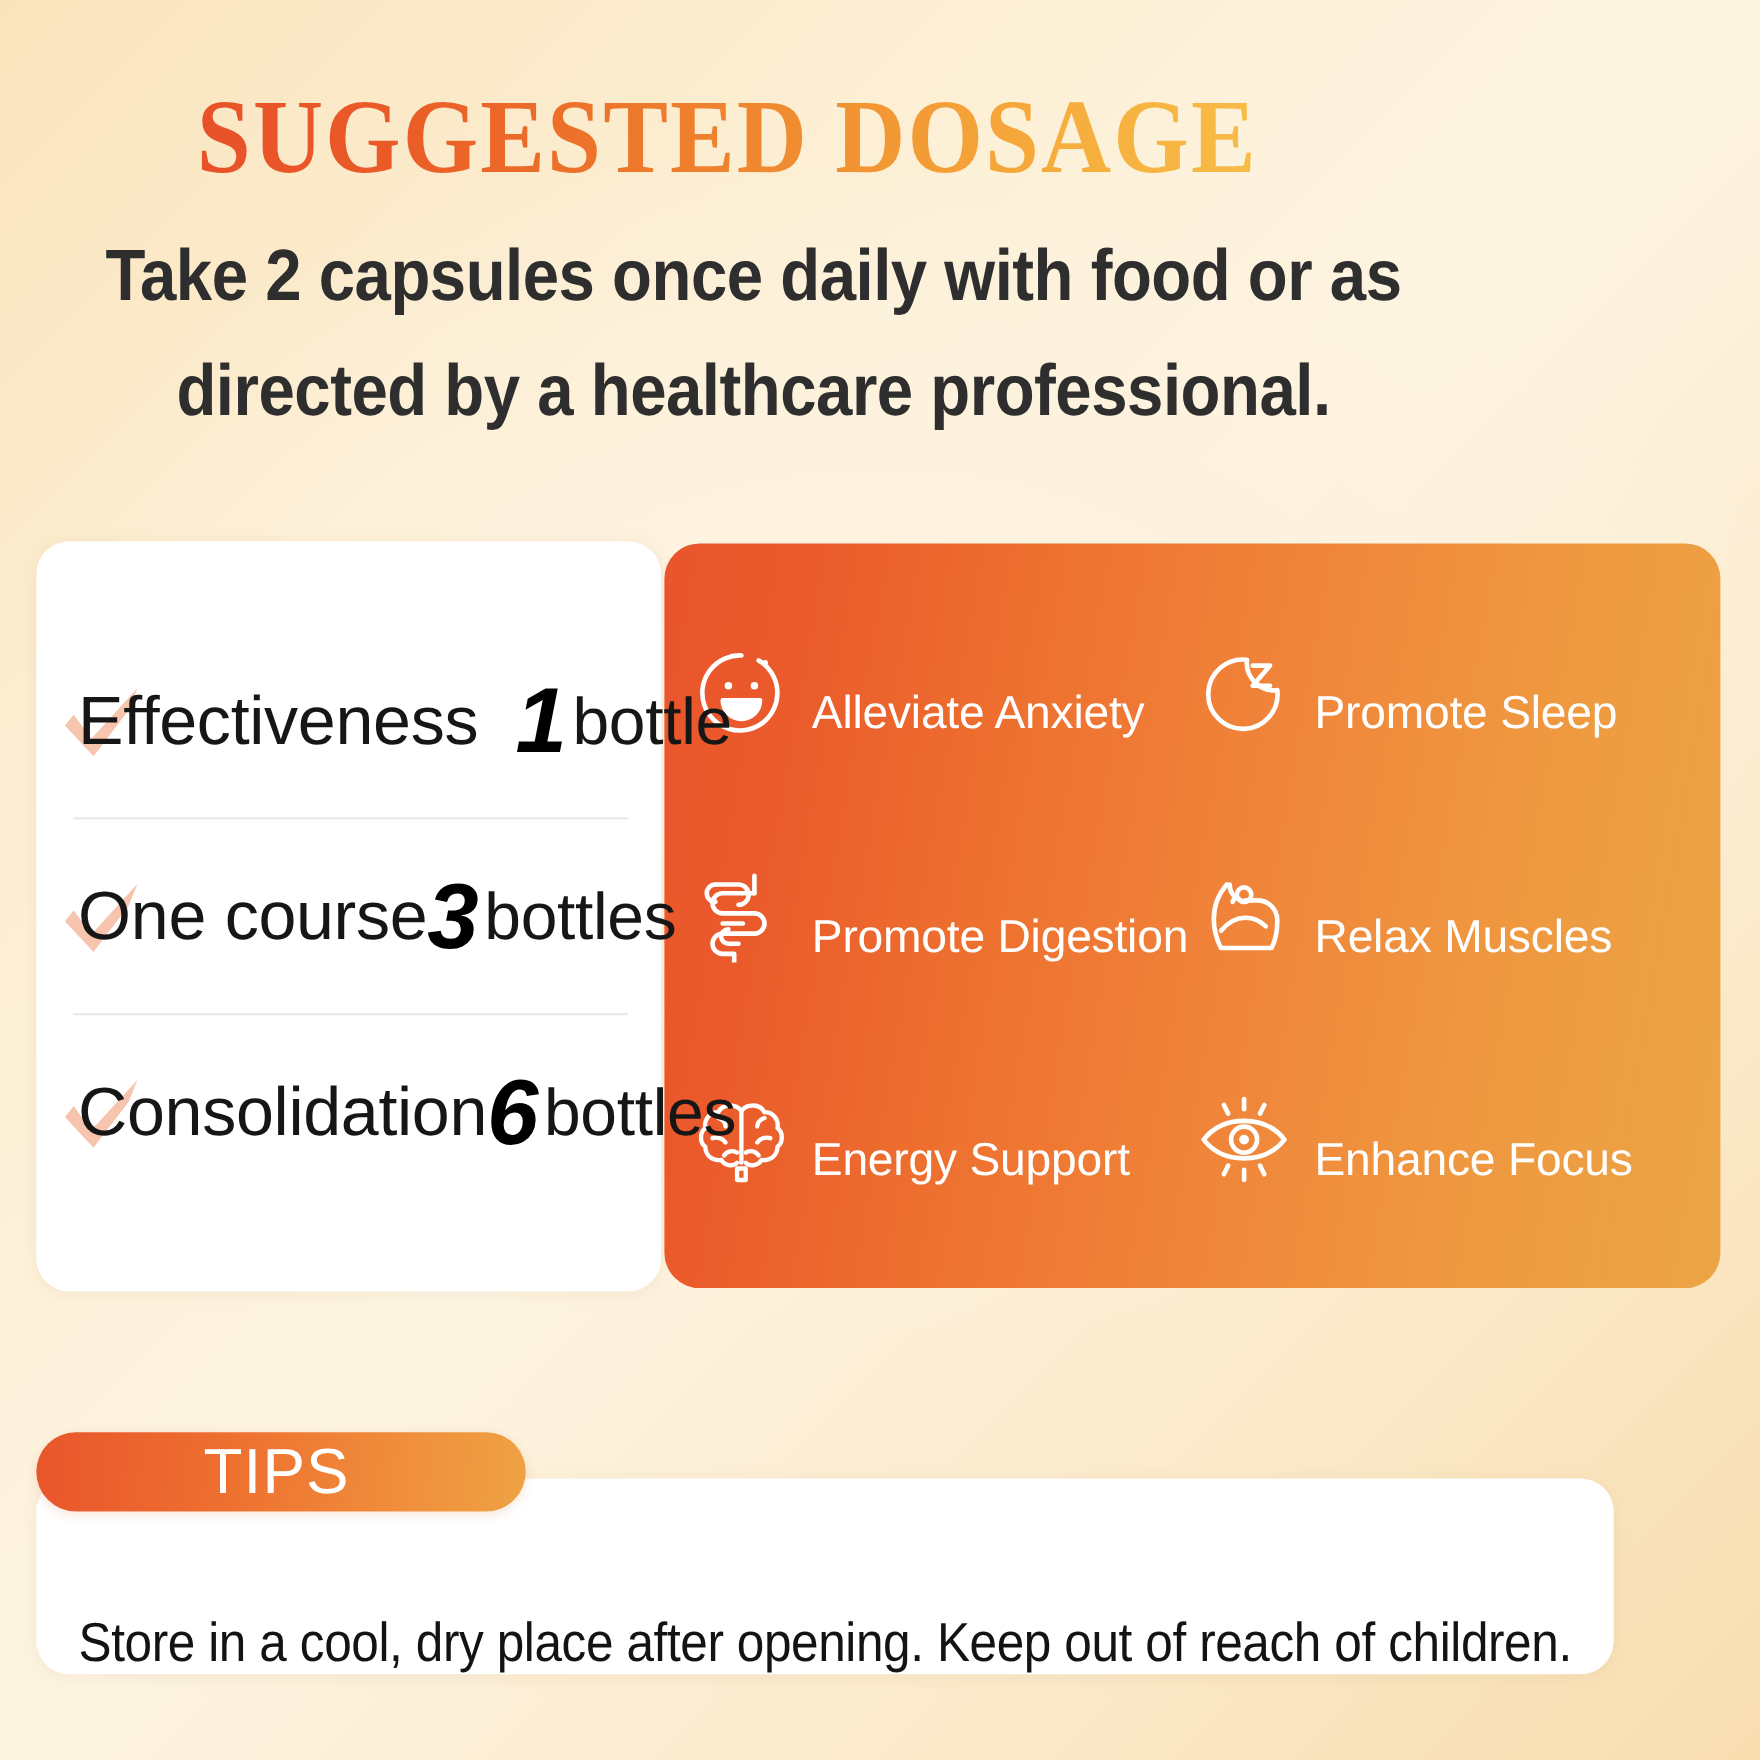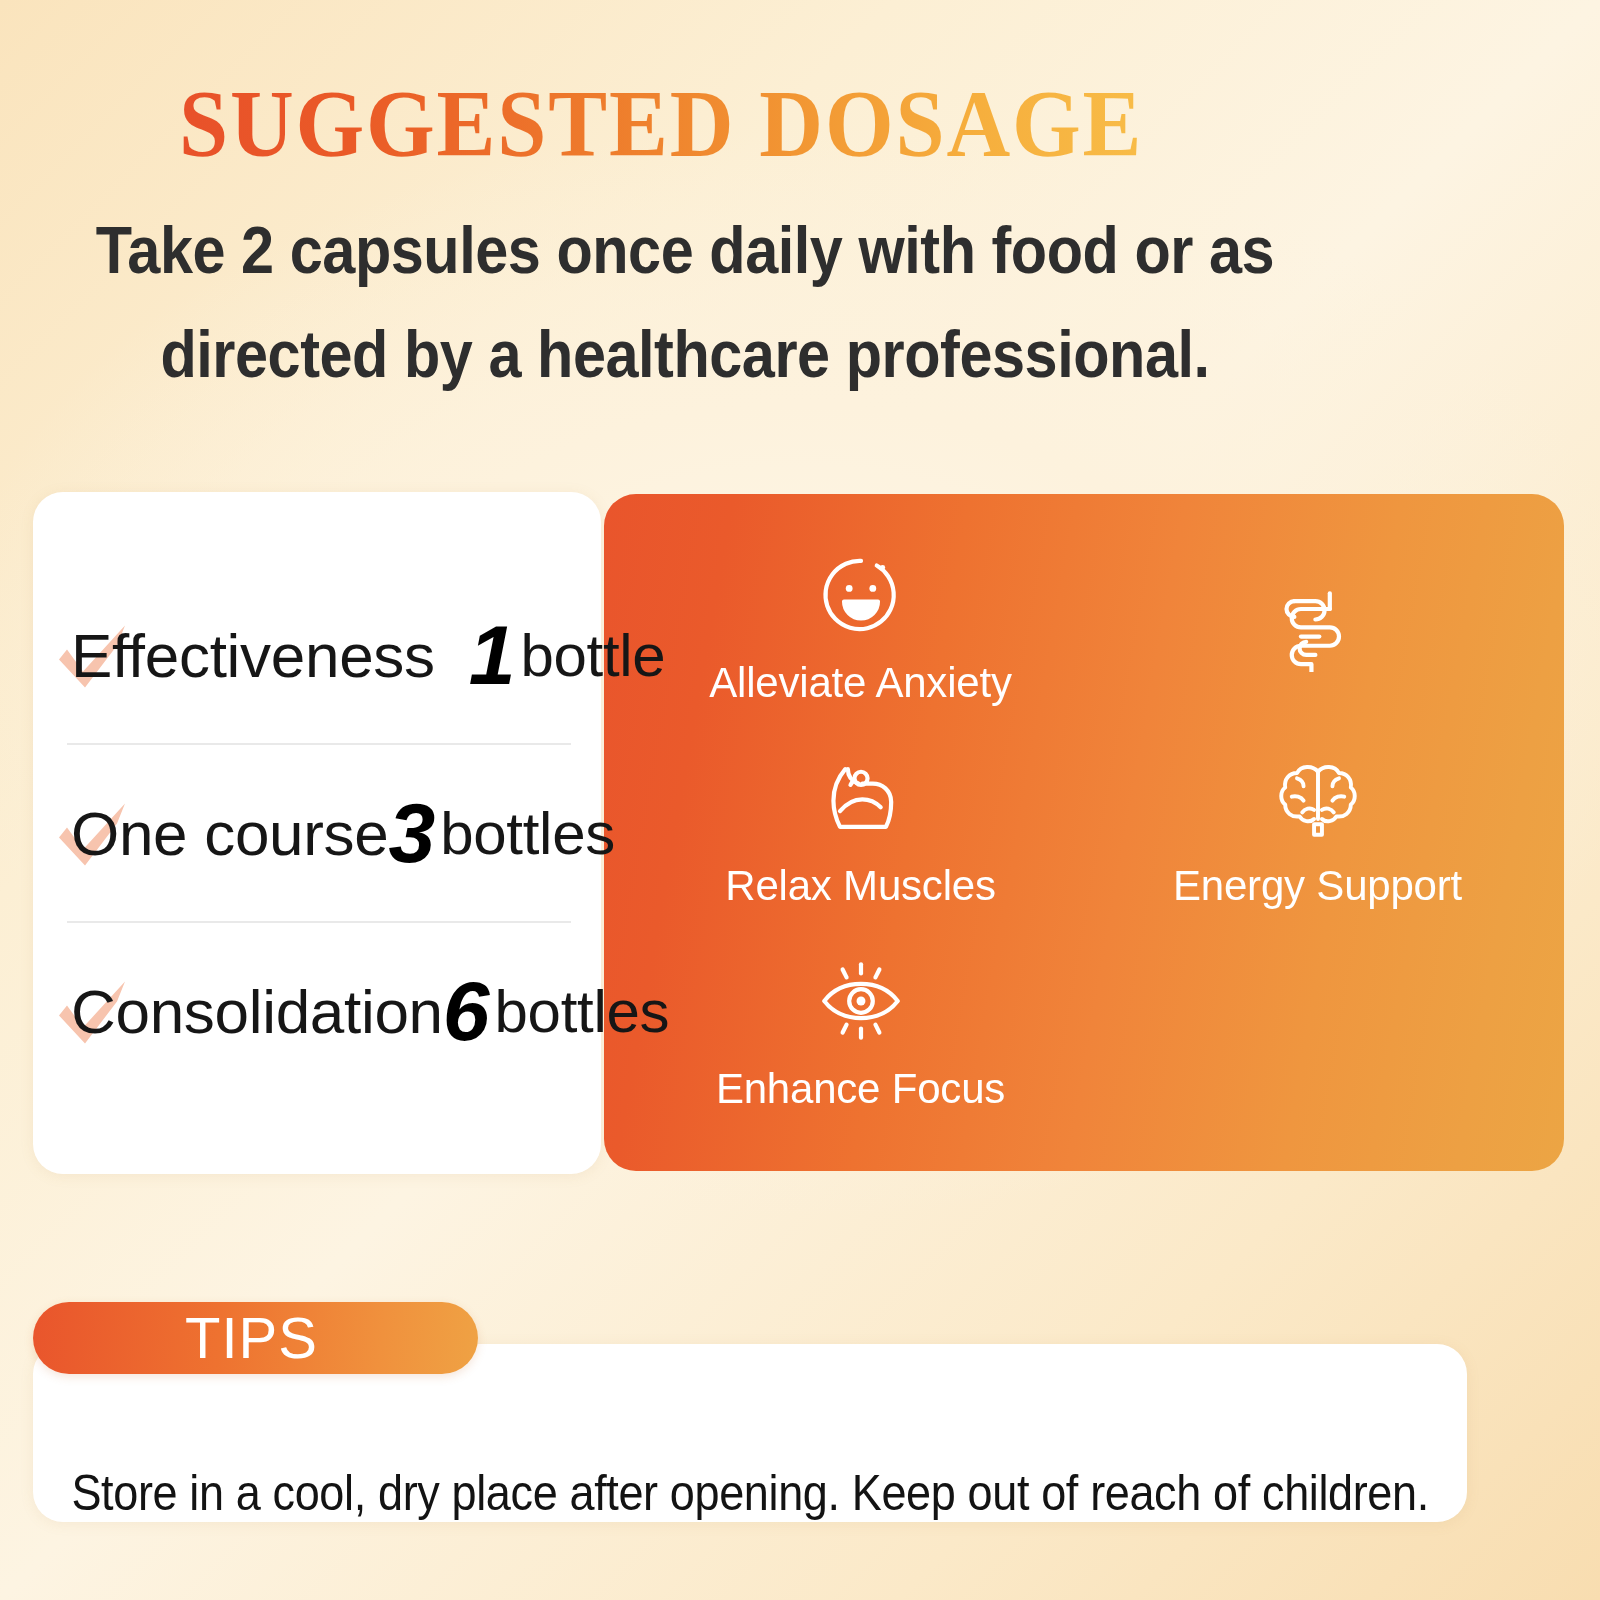--- a/index.html
+++ b/index.html
@@ -85,21 +85,21 @@
 
   
   .right-panel {
     position:absolute; left:604px; top:2px; width:960px; height:677px;
     border-radius:32px;
     background:linear-gradient(100deg,#e9552c 0%,#ea5a2b 12%,#ee7230 34%,#f0843a 54%,#ef963f 74%,#eda043 90%,#eca544 100%);
     display:grid; grid-template-columns:1fr 1fr; grid-template-rows:1fr 1fr 1fr;
     align-items:center;
     padding:34px 18px 34px 28px;
   }
-  .benefit { display:flex; align-items:center; gap:22px;flex-direction:column; }
+  .benefit { display:flex; align-items:flex-end; gap:22px; }
   .benefit .ic { flex:0 0 auto; width:84px; height:84px; display:block; }
   .benefit .ic svg { width:84px; height:84px; display:block; }
   .benefit .lbl {
     color:#fff; font-size:42px; font-weight:400; letter-spacing:-0.2px;
     white-space:nowrap;
   }
 
   
   .tips-wrap { position:absolute; left:33px; top:1302px; width:1434px; }
   .tips-badge {
@@ -185,32 +185,42 @@
           <path d="M44 9.5A26 26 0 1 1 32 6"></path>
           <circle cx="48.5" cy="11" r="1.9" fill="#fff" stroke="none"></circle>
           <circle cx="23" cy="27" r="2.6" fill="#fff" stroke="none"></circle>
           <circle cx="41" cy="27" r="2.6" fill="#fff" stroke="none"></circle>
           <path d="M19 37h26a13 13 0 0 1-26 0z" fill="#fff" stroke="#fff" stroke-width="3" stroke-linejoin="round"></path>
         </svg>
       </span>
       <span class="lbl">Alleviate Anxiety</span>
     </div>
 
+    <div class="benefit">
+      <span class="ic">
+        <svg viewBox="0 0 64 64" fill="none" stroke="#fff" stroke-width="3.2" stroke-linecap="round" stroke-linejoin="round" xmlns="http://www.w3.org/2000/svg">
+          <path d="M34 9a24 24 0 1 0 21 21 19 19 0 0 1-21-21z"></path>
+          <path d="M38 13h12L38 27h12"></path>
+        </svg>
+      </span>
+      <span class="lbl">Promote Sleep</span>
+    </div>
 
     <div class="benefit">
       <span class="ic">
         <svg viewBox="0 0 64 64" fill="none" stroke="#fff" stroke-width="3.2" stroke-linecap="round" stroke-linejoin="round" xmlns="http://www.w3.org/2000/svg">
           <path d="M41 4v12"></path>
           <path d="M41 16H19a7 7 0 0 0 0 14h22a7 7 0 0 1 0 14H19a7 7 0 0 0 0 14h8v8"></path>
           <path d="M14 10h16a7 7 0 0 1 0 14"></path>
           <path d="M14 10a6 6 0 0 0 0 12"></path>
           <path d="M33 37H19"></path>
           <path d="M30 51h-7a5 5 0 0 1 0-10"></path>
         </svg>
       </span>
+      <span class="lbl">Promote Digestion</span>
     </div>
 
     <div class="benefit">
       <span class="ic">
         <svg viewBox="0 0 64 64" fill="none" stroke="#fff" stroke-width="3.2" stroke-linecap="round" stroke-linejoin="round" xmlns="http://www.w3.org/2000/svg">
           <path d="M20 10c-6 7-9 15-9 24 0 8 2 14 5 20h35c3-6 4-12 4-19 0-9-7-14-14-14h-8"></path>
           <path d="M22 10c0 5 3 9 8 11"></path>
           <path d="M24 22a14 14 0 0 1 3-4"></path>
           <circle cx="32" cy="17" r="5"></circle>
           <path d="M16 42c5-6 11-9 17-9 6 0 10 2 14 6"></path>

